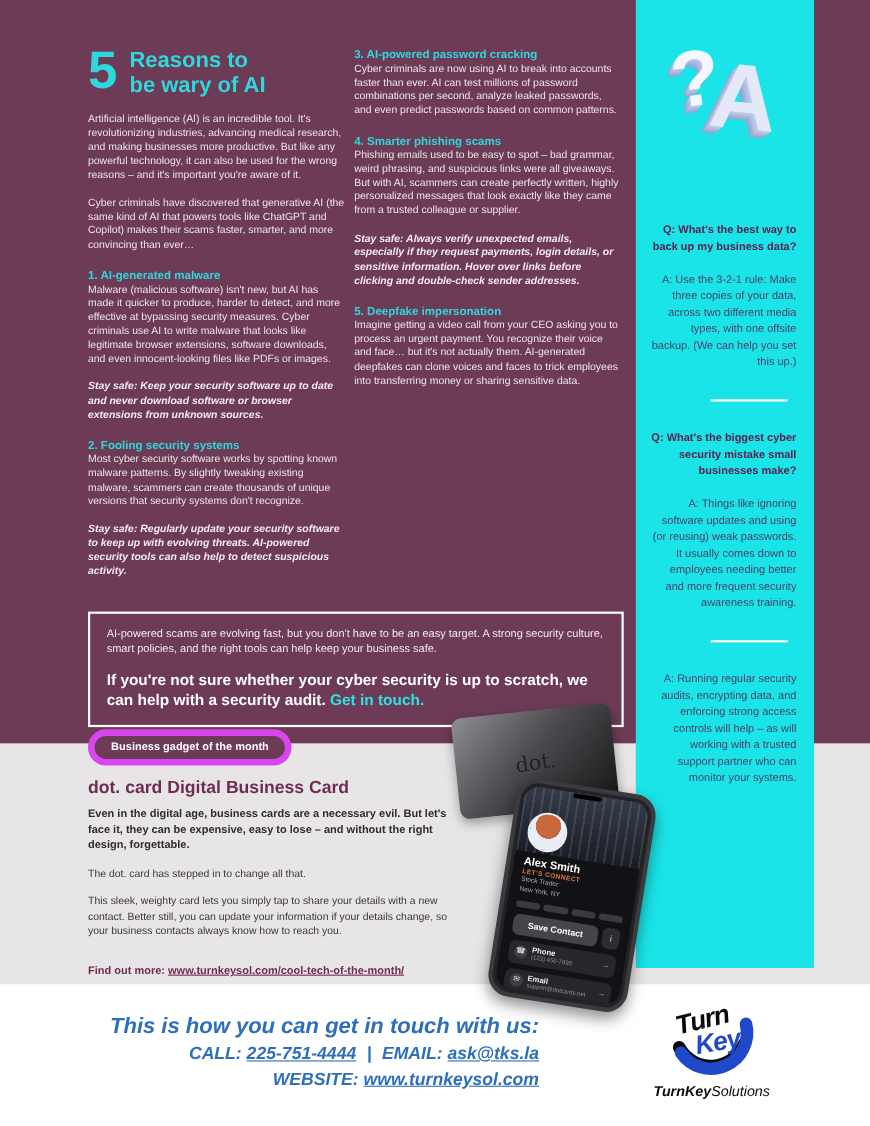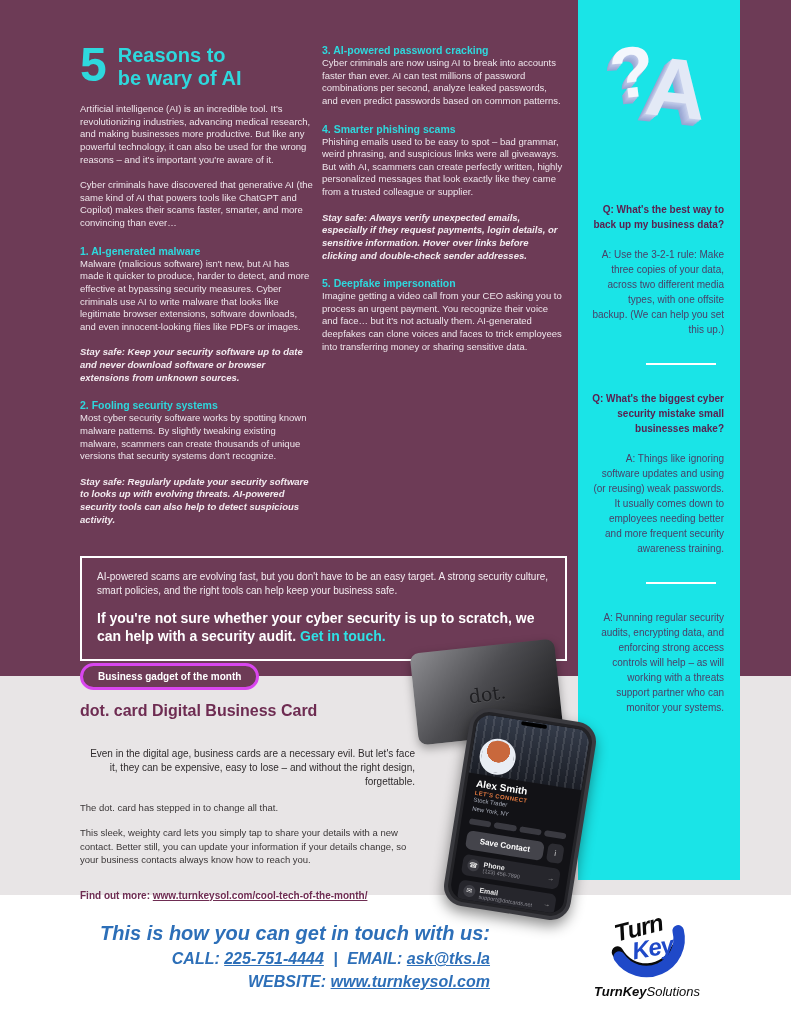--- a/index.html
+++ b/index.html
@@ -37,23 +37,23 @@
   .staysafe { color:#f3ebf0; font-size:9.5px; line-height:1.33; font-weight:bold; font-style:italic; margin-top:13px; }
 
   
   .callout { position:absolute; left:80px; top:556px; width:487px; border:2px solid #ffffff; padding:12px 15px 14px; z-index:1; }
   .callout-p1 { color:#f3ebf0; font-size:10px; line-height:1.35; }
   .callout-p2 { color:#ffffff; font-size:14px; line-height:1.3; font-weight:bold; margin-top:12px; }
   .callout-cta { color:#2ee2e6; cursor:pointer; }
 
   
   .gadget { position:absolute; left:80px; top:663px; width:350px; z-index:3; }
-  .pill { display:inline-block; background:#6d3b56; color:#ffffff; font-weight:bold; font-size:10px; padding:5px 15px; border-radius:999px; border:3px solid #d946ef; }
+  .pill { display:inline-block; background:#6d3b56; color:#ffffff; font-weight:bold; font-size:10px; padding:5px 15px; border-radius:999px; border:6px solid #d946ef; }
   .gadget-title { color:#6e2c52; font-weight:bold; font-size:16px; margin-top:12px; }
-  .gadget-lead { color:#2f2b2d; font-weight:normal; font-size:10px; line-height:1.4; margin-top:27px; width:335px;text-align:right; }
+  .gadget-lead { color:#2f2b2d; font-weight:bold; font-size:10px; line-height:1.4; margin-top:8px; width:335px; }
   .gadget-p { color:#3a3637; font-size:9.5px; line-height:1.4; margin-top:12px; width:345px; }
   .gadget-find { font-size:10px; font-weight:bold; color:#6e2c52; margin-top:24px; }
   .gadget-link { color:#6e2c52; text-decoration:underline; cursor:pointer; }
 
   
   .media { position:absolute; left:412px; top:640px; width:185px; height:268px; z-index:4; }
   .dotcard { position:absolute; left:2px; top:6px; width:145px; height:92px; border-radius:9px; transform:rotate(-6deg);
              background:linear-gradient(135deg,#8e8e92 0%,#4c4c50 45%,#151517 100%); box-shadow:0 4px 10px rgba(0,0,0,0.35); }
   .dotcard-brand { position:absolute; left:50%; top:52%; transform:translate(-50%,-50%) rotate(-2deg);
                    font-family:"DejaVu Serif", serif; font-size:19px; color:rgba(15,15,17,0.75); text-shadow:0 1px 0 rgba(255,255,255,0.07); }
@@ -118,21 +118,21 @@
     <p class="para">Cyber criminals have discovered that generative AI (the same kind of AI that powers tools like ChatGPT and Copilot) makes their scams faster, smarter, and more convincing than ever…</p>
 
     <div class="sec">
       <div class="sec-h">1. AI-generated malware</div>
       <div class="sec-b">Malware (malicious software) isn't new, but AI has made it quicker to produce, harder to detect, and more effective at bypassing security measures. Cyber criminals use AI to write malware that looks like legitimate browser extensions, software downloads, and even innocent-looking files like PDFs or images.</div>
       <div class="staysafe">Stay safe: Keep your security software up to date and never download software or browser extensions from unknown sources.</div>
     </div>
     <div class="sec">
       <div class="sec-h">2. Fooling security systems</div>
       <div class="sec-b">Most cyber security software works by spotting known malware patterns. By slightly tweaking existing malware, scammers can create thousands of unique versions that security systems don't recognize.</div>
-      <div class="staysafe">Stay safe: Regularly update your security software to looks up with evolving threats. AI-powered security tools can also help to detect suspicious activity.</div>
+      <div class="staysafe">Stay safe: Regularly update your security software to keep up with evolving threats. AI-powered security tools can also help to detect suspicious activity.</div>
     </div>
   </div>
 
   <div class="col-mid">
     <div class="sec" style="margin-top:0;">
       <div class="sec-h">3. AI-powered password cracking</div>
       <div class="sec-b">Cyber criminals are now using AI to break into accounts faster than ever. AI can test millions of password combinations per second, analyze leaked passwords, and even predict passwords based on common patterns.</div>
     </div>
     <div class="sec">
       <div class="sec-h">4. Smarter phishing scams</div>
@@ -162,21 +162,21 @@
       <div class="qa-q">Q: What's the best way to back up my business data?</div>
       <div class="qa-a">A: Use the 3-2-1 rule: Make three copies of your data, across two different media types, with one offsite backup. (We can help you set this up.)</div>
     </div>
     <div class="qa-divider"></div>
     <div class="qa-block">
       <div class="qa-q">Q: What's the biggest cyber security mistake small businesses make?</div>
       <div class="qa-a">A: Things like ignoring software updates and using (or reusing) weak passwords. It usually comes down to employees needing better and more frequent security awareness training.</div>
     </div>
     <div class="qa-divider"></div>
     <div class="qa-block">
-      <div class="qa-a">A: Running regular security audits, encrypting data, and enforcing strong access controls will help – as will working with a threats support partner who can monitor your systems.</div>
+      <div class="qa-a">A: Running regular security audits, encrypting data, and enforcing strong access controls will help – as will working with a trusted support partner who can monitor your systems.</div>
     </div>
   </div>
 
   <div class="gadget">
     <div class="pill">Business gadget of the month</div>
     <div class="gadget-title">dot. card Digital Business Card</div>
     <div class="gadget-lead">Even in the digital age, business cards are a necessary evil. But let's face it, they can be expensive, easy to lose – and without the right design, forgettable.</div>
     <div class="gadget-p">The dot. card has stepped in to change all that.</div>
     <div class="gadget-p">This sleek, weighty card lets you simply tap to share your details with a new contact. Better still, you can update your information if your details change, so your business contacts always know how to reach you.</div>
     <div class="gadget-find">

